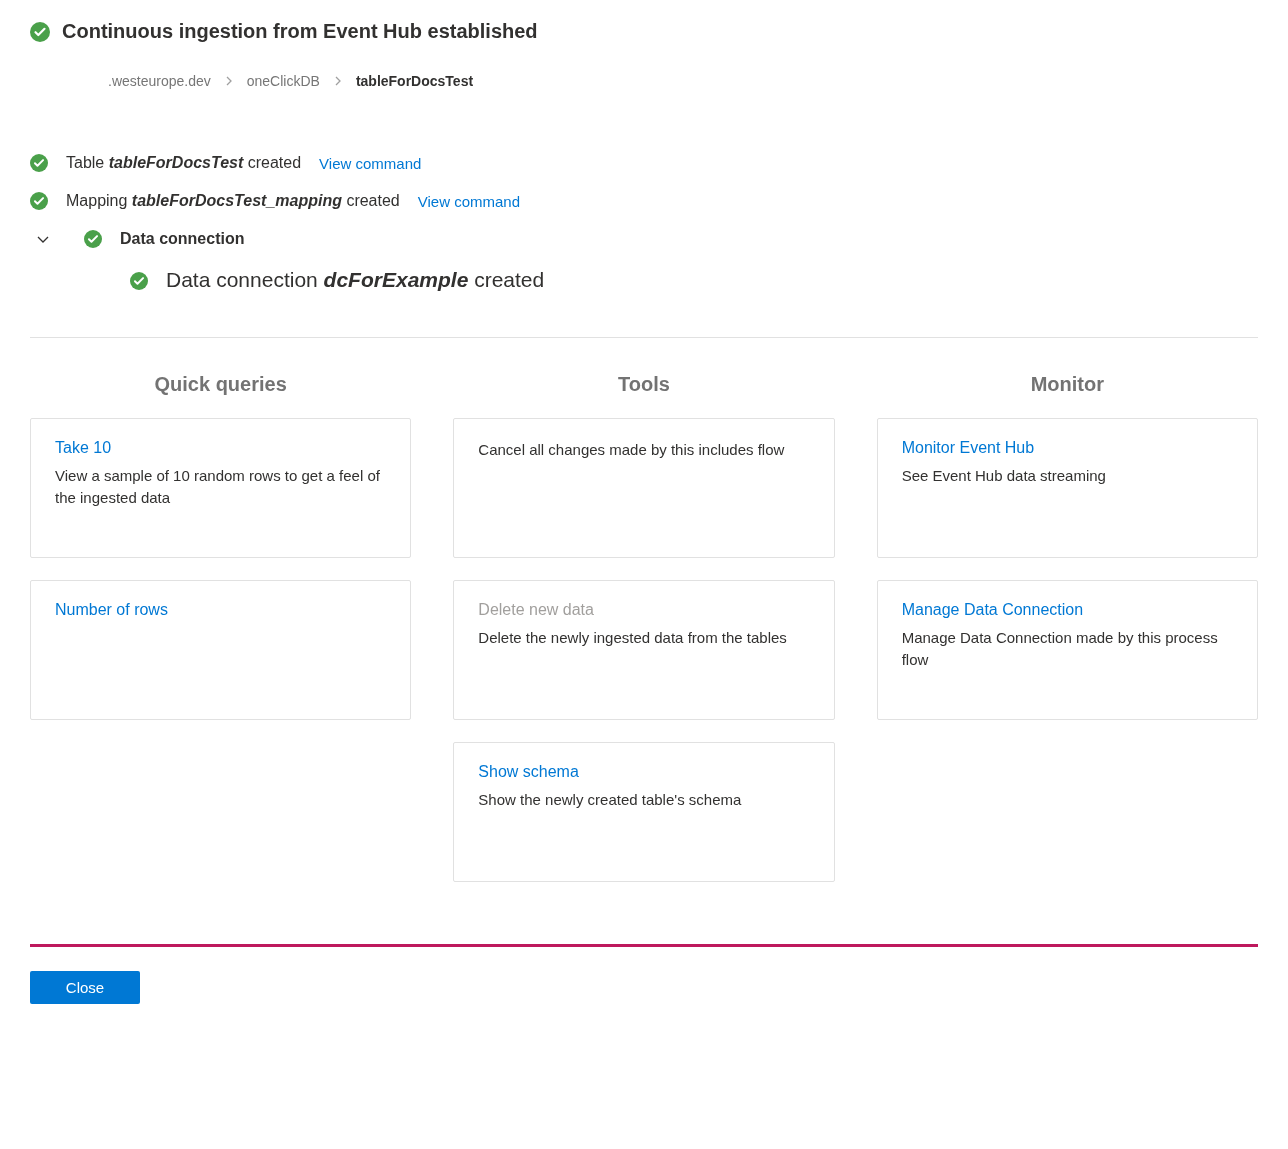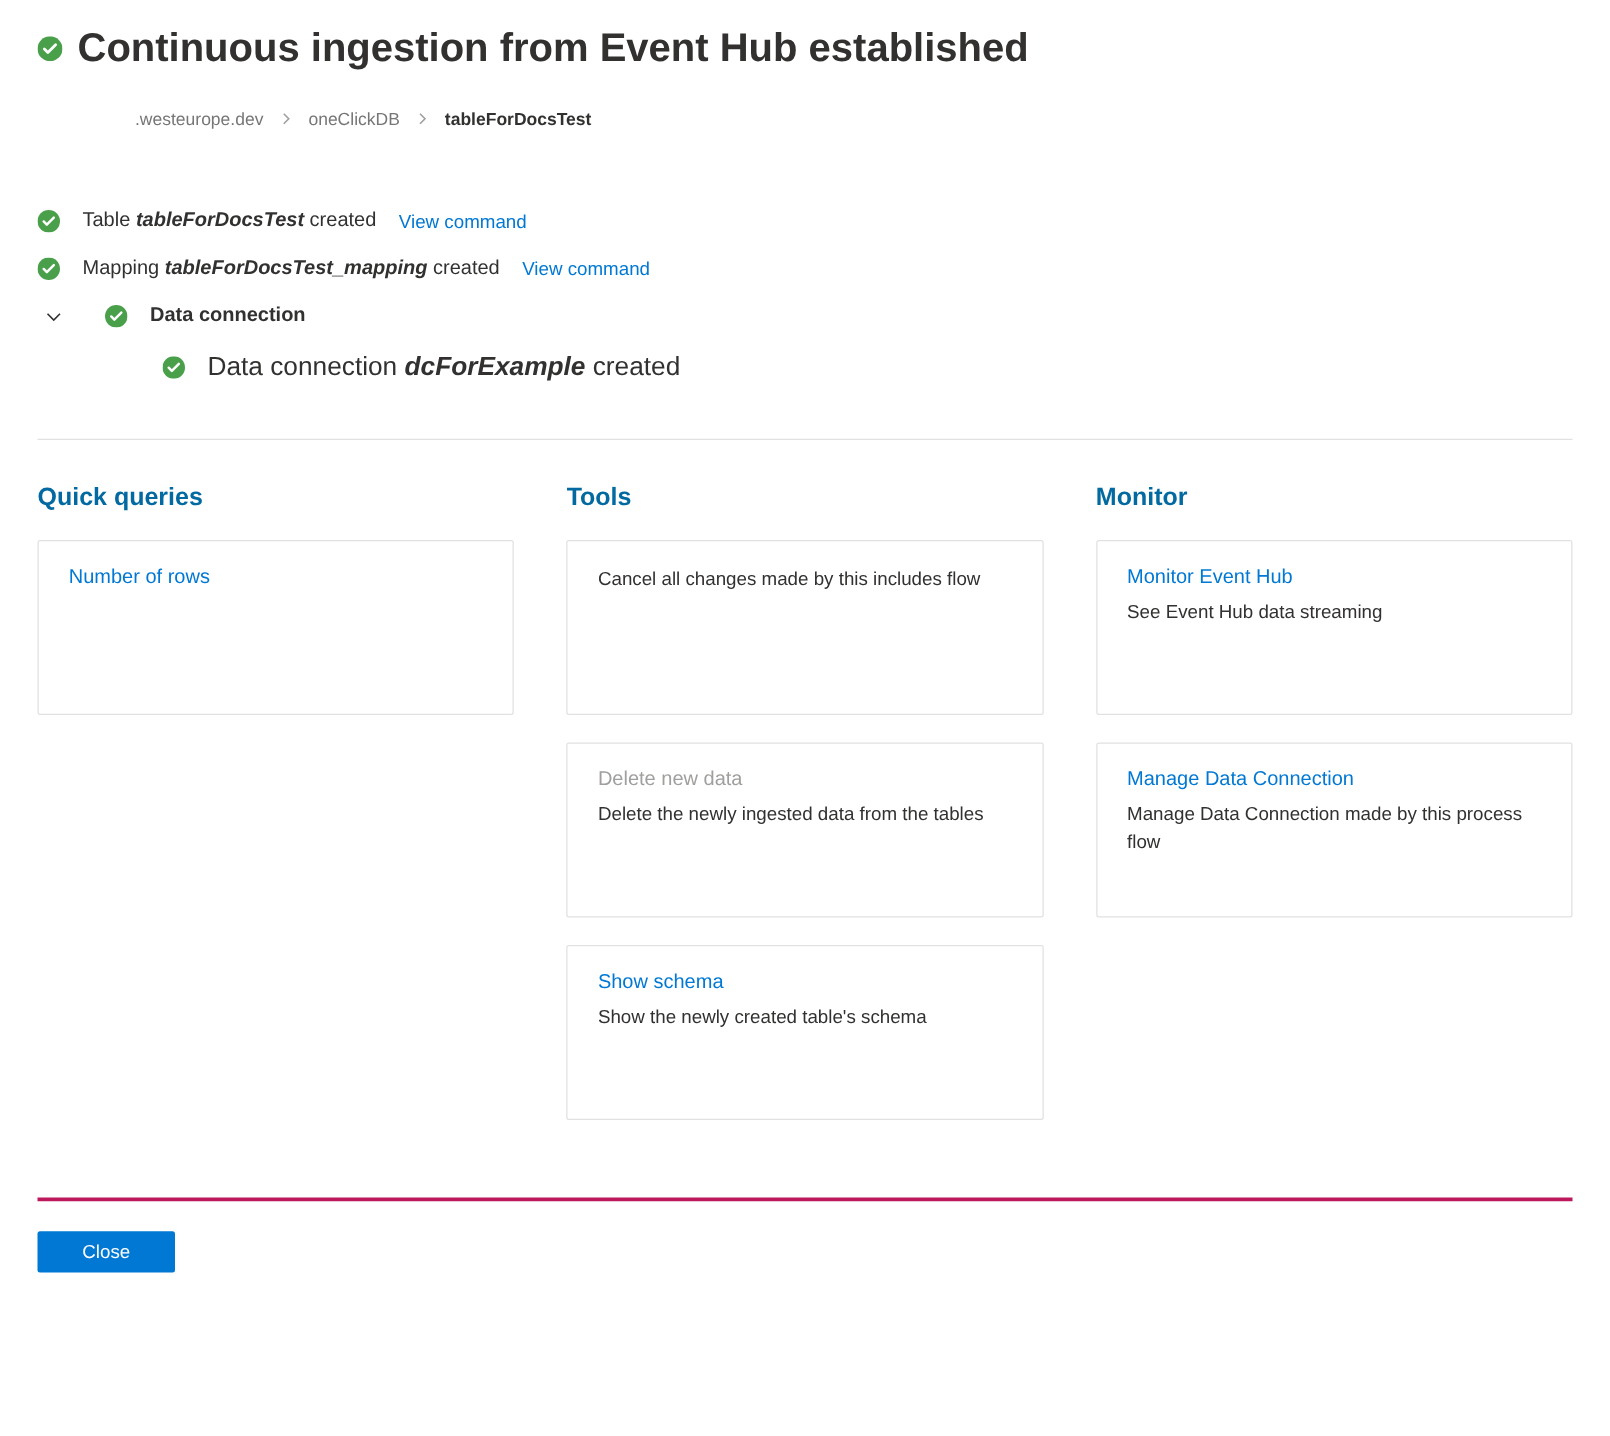--- a/index.html
+++ b/index.html
@@ -10,21 +10,21 @@
       padding: 20px 30px;
       width: 1288px;
     }
     .header-row {
       display: flex;
       align-items: center;
       gap: 12px;
       margin-bottom: 30px;
     }
     .page-title {
-      font-size: 32px;
+      font-size: 20px;
       font-weight: 600;
       color: #323130;
     }
     .check-icon {
       width: 20px;
       height: 20px;
       flex-shrink: 0;
     }
     .check-icon-small {
       width: 18px;
@@ -84,21 +84,22 @@
     .columns {
       display: flex;
       gap: 42px;
       align-items: flex-start;
     }
     .col { flex: 1; }
     .col-title {
       font-size: 20px;
       font-weight: 600;
       margin-bottom: 22px;
-      color: #0369a1;
+      color: #737373;
+      text-align: center;
     }
     .card {
       border: 1px solid #e1e1e1;
       border-radius: 2px;
       padding: 20px 24px;
       margin-bottom: 22px;
       min-height: 140px;
       cursor: pointer;
     }
     .card-title {
@@ -214,20 +215,24 @@
 
 </div>
 
 <hr class="divider">
 
 <div class="columns">
 
   <div class="col">
     <div class="col-title">Quick queries</div>
     <div class="card">
+      <div class="card-title">Take 10</div>
+      <div class="card-desc">View a sample of 10 random rows to get a feel of the ingested data</div>
+    </div>
+    <div class="card">
       <div class="card-title">Number of rows</div>
     </div>
   </div>
 
   <div class="col">
     <div class="col-title">Tools</div>
     <div class="card">
       <div class="card-desc">Cancel all changes made by this includes flow</div>
     </div>
     <div class="card">

